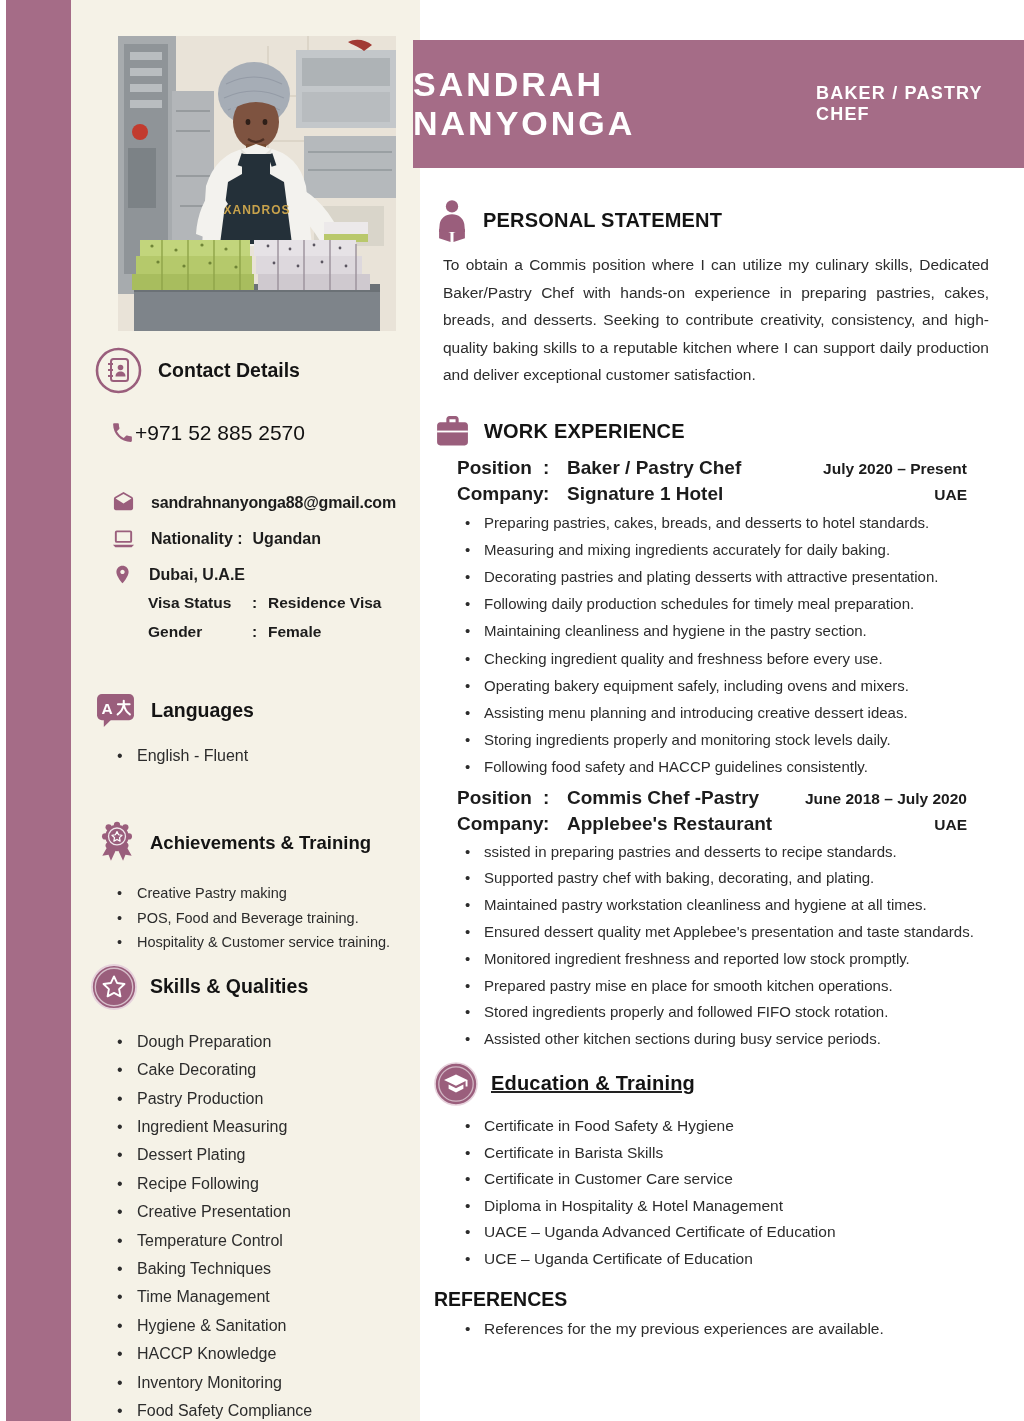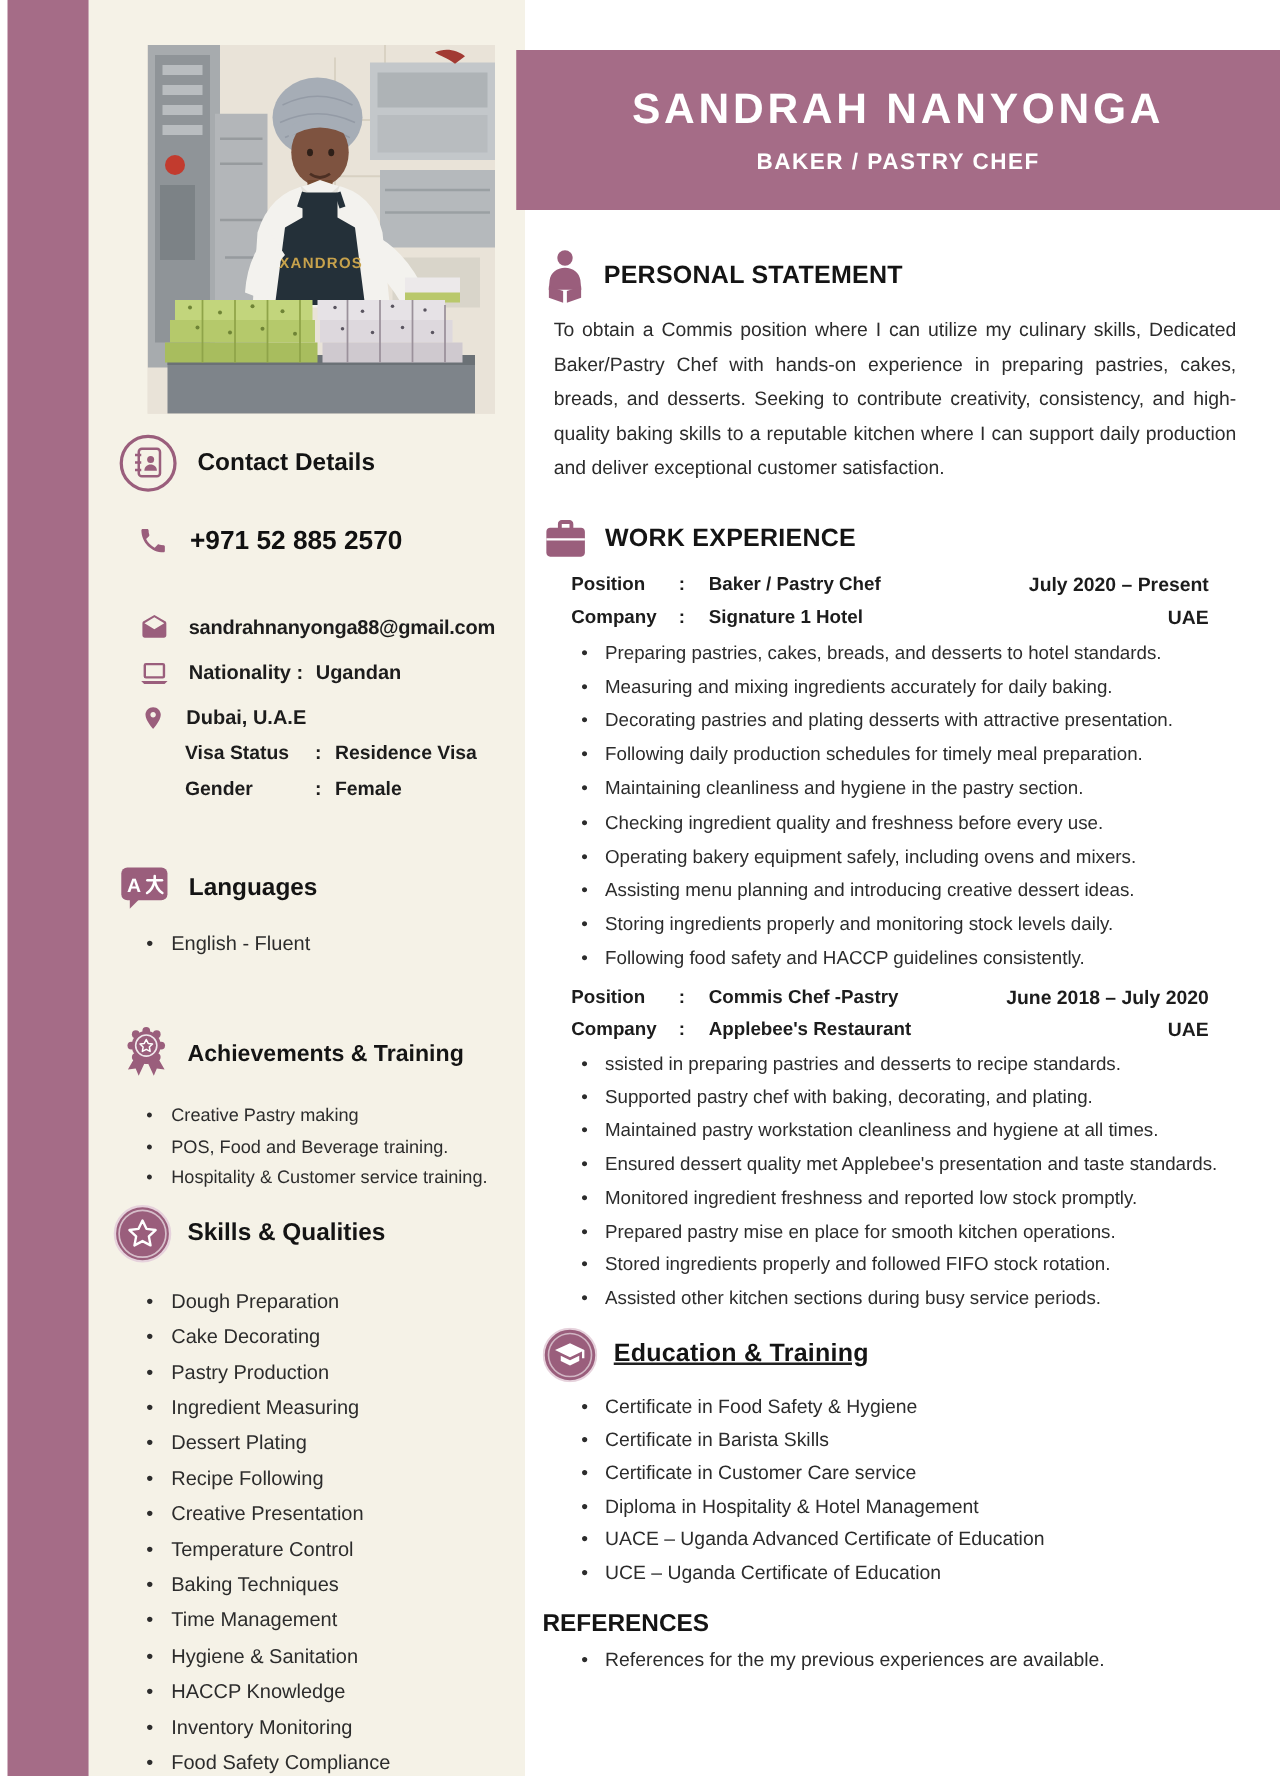--- a/index.html
+++ b/index.html
@@ -9,32 +9,32 @@
   body{
     width:1024px;height:1421px;position:relative;background:#fff;
     font-family:"Liberation Sans",sans-serif;color:var(--ink);overflow:hidden;
   }
   .left-strip{position:absolute;left:6px;top:0;width:65px;bottom:0;background:var(--accent);}
   .sidebar{position:absolute;left:71px;top:0;width:349px;bottom:0;background:var(--cream);box-sizing:border-box;}
   .main{position:absolute;left:420px;top:0;right:0;bottom:0;background:#fff;}
 
   
   .name-band{position:absolute;left:-7px;top:40px;right:0;height:128px;background:var(--accent);
-    color:#fff;display:flex;flex-direction:column;justify-content:center;align-items:center;gap:12px;}
+    color:#fff;display:flex;flex-direction:row;justify-content:center;align-items:center;gap:12px;}
   .name-band h1{margin:0;font-size:34px;font-weight:bold;letter-spacing:3px;}
   .band-title{font-size:18px;font-weight:bold;letter-spacing:1.2px;}
 
   
   .main-flow{position:absolute;top:168px;left:0;right:0;bottom:0;padding:30px 40px 0 14px;box-sizing:border-box;}
   .sec-head{display:flex;align-items:center;gap:13px;}
   .sec-head h2{margin:0;font-size:20px;font-weight:bold;color:#141414;letter-spacing:.2px;}
   .ps-body{margin:8px 0 0 9px;width:546px;text-align:justify;font-size:15.5px;line-height:27.5px;color:#2c2c2c;}
   .we-head{margin-top:24px;}
   .job-head{display:flex;justify-content:space-between;margin:5px 17px 0 23px;}
-  .job-line{display:flex;font-size:15px;font-weight:bold;line-height:26.5px;color:#1c1c1c;}
+  .job-line{display:flex;font-size:19px;font-weight:bold;line-height:26.5px;color:#1c1c1c;}
   .jl{width:86px;}
   .jc{width:24px;}
   .job-right{text-align:right;font-size:15.5px;font-weight:bold;line-height:26.5px;color:#1c1c1c;padding-top:1px;}
   ul.blist{margin:0 0 0 23px;padding:0;list-style:none;font-size:15px;line-height:27.2px;color:#2c2c2c;}
   ul.blist li{padding-left:27px;position:relative;}
   ul.blist li::before{content:"\2022";position:absolute;left:8px;}
   .job2 .job-head{margin-top:4px;}
   .job2 ul.blist{line-height:26.8px;}
   .edu-head{margin-top:9px;text-decoration:underline;}
   ul.edulist{margin:7px 0 0 23px;padding:0;list-style:none;font-size:15.5px;line-height:26.6px;color:#2c2c2c;}
@@ -44,21 +44,21 @@
   ul.reflist{margin:5px 0 0 23px;padding:0;list-style:none;font-size:15.5px;line-height:26px;color:#2c2c2c;}
   ul.reflist li{padding-left:27px;position:relative;}
   ul.reflist li::before{content:"\2022";position:absolute;left:8px;}
 
   
   .photo-frame{margin:36px 24px 0 47px;width:278px;height:295px;overflow:hidden;background:#e7e2d8;}
   .side-head{display:flex;align-items:center;gap:16px;}
   .side-head .lbl{font-size:19.5px;font-weight:bold;color:#141414;}
   .contact-head{margin:16px 0 0 24px;}
   .circle-icon{width:47px;height:47px;flex:0 0 47px;}
-  .phone-row{margin:26px 0 0 39px;display:flex;align-items:center;gap:17px;font-size:21px;font-weight:bold;color:#111;}
+  .phone-row{margin:26px 0 0 39px;display:flex;align-items:center;font-size:21px;font-weight:normal;color:#111;}
   .c-row{margin:15px 0 0 41px;display:flex;align-items:center;gap:16px;font-size:16px;font-weight:bold;color:#1c1c1c;}
   .email-row{margin-top:46px;font-size:16px;letter-spacing:-0.2px;white-space:nowrap;}
   .kv-row{margin:7px 0 0 77px;display:flex;font-size:15.5px;font-weight:bold;color:#1c1c1c;line-height:22px;}
   .kv-label{width:104px;}
   .kv-sep{width:16px;}
   .lang-head{margin:50px 0 0 25px;}
   .ach-head{margin:50px 0 0 27px;gap:14px;}
   .ach-head .lbl{font-size:18.5px;}
   .skill-head{margin:8px 0 0 19px;gap:12px;}
   ul.sidelist{margin:14px 0 0 40px;padding:0;list-style:none;font-size:16px;color:#2c2c2c;line-height:28px;}

